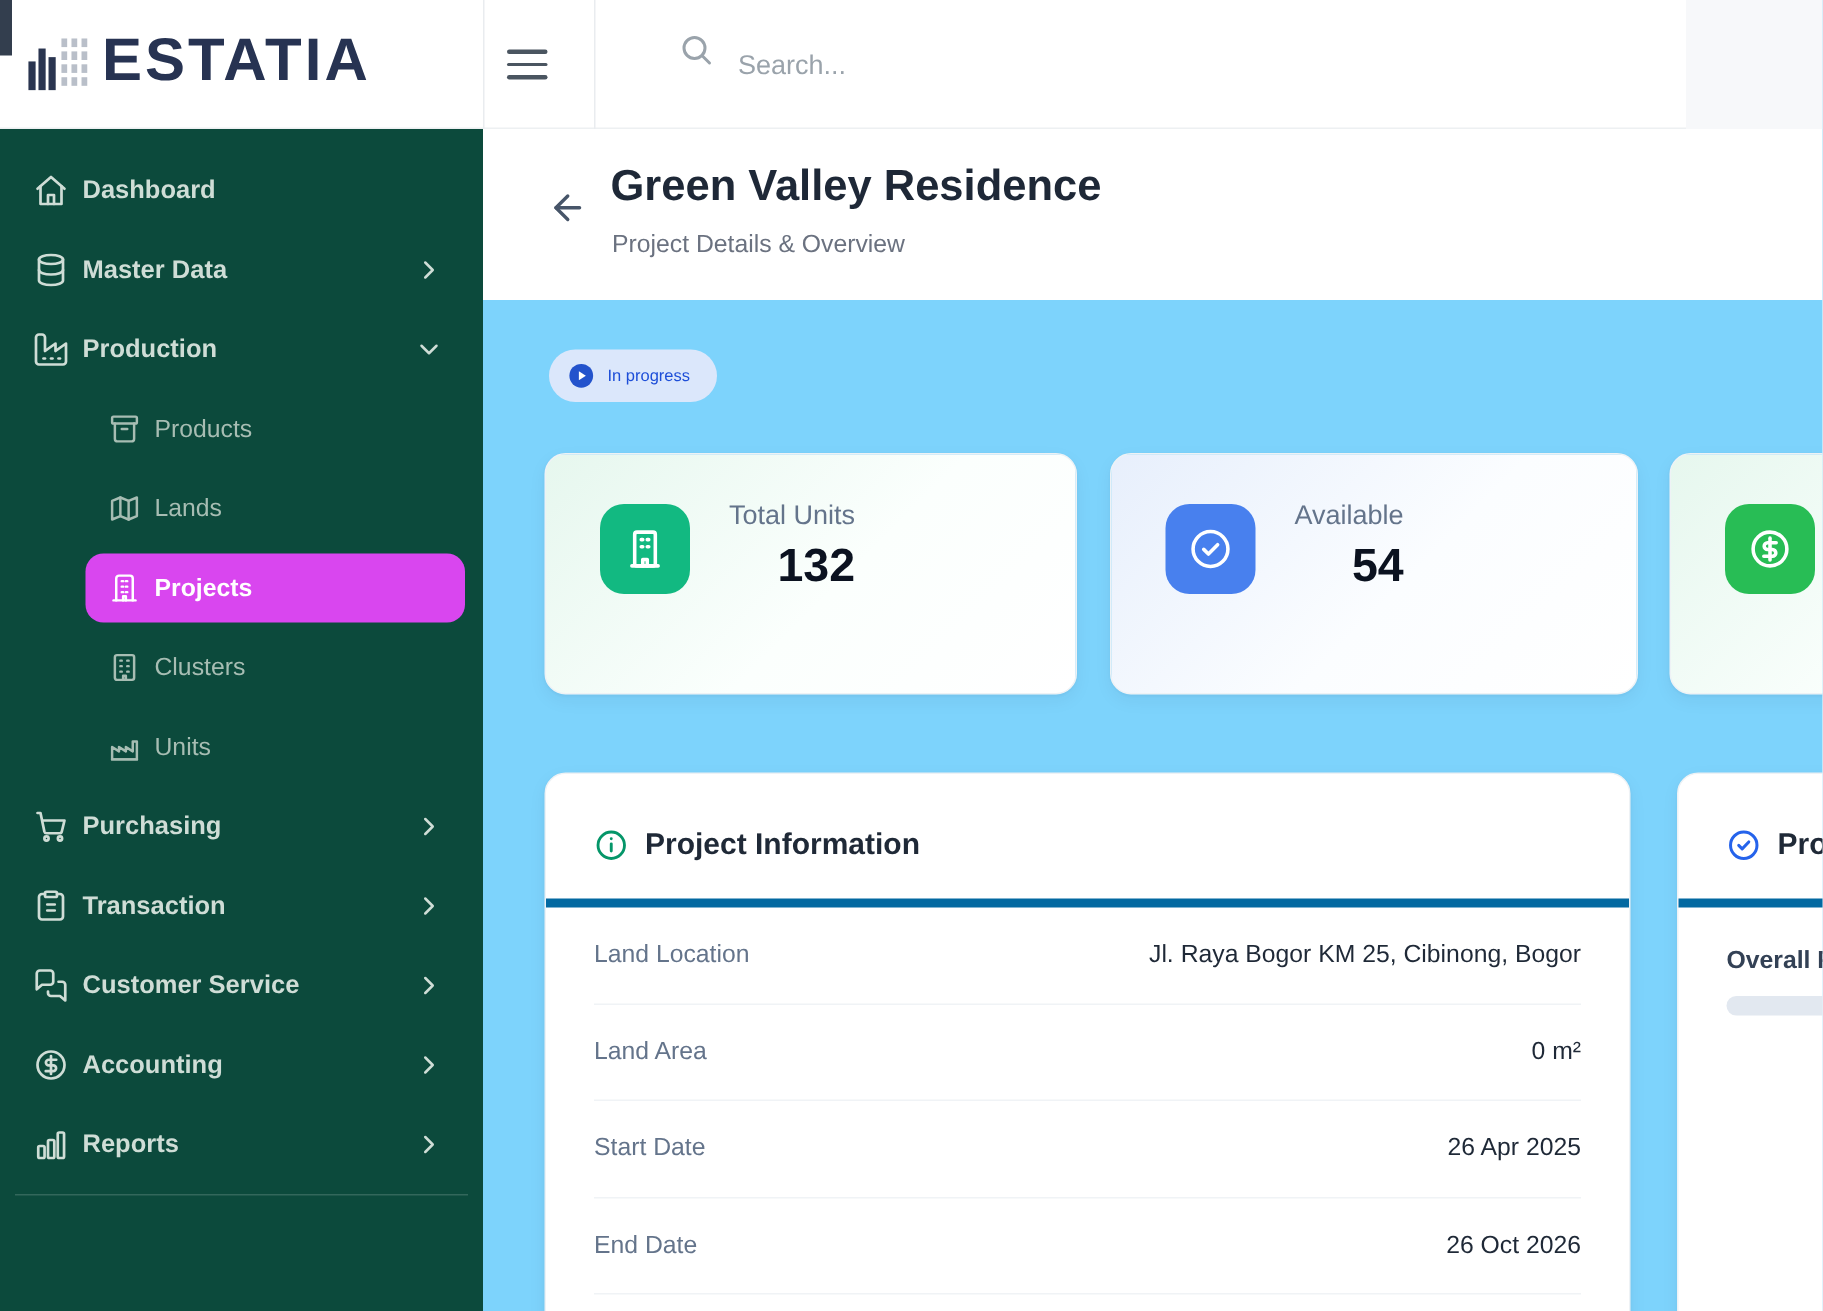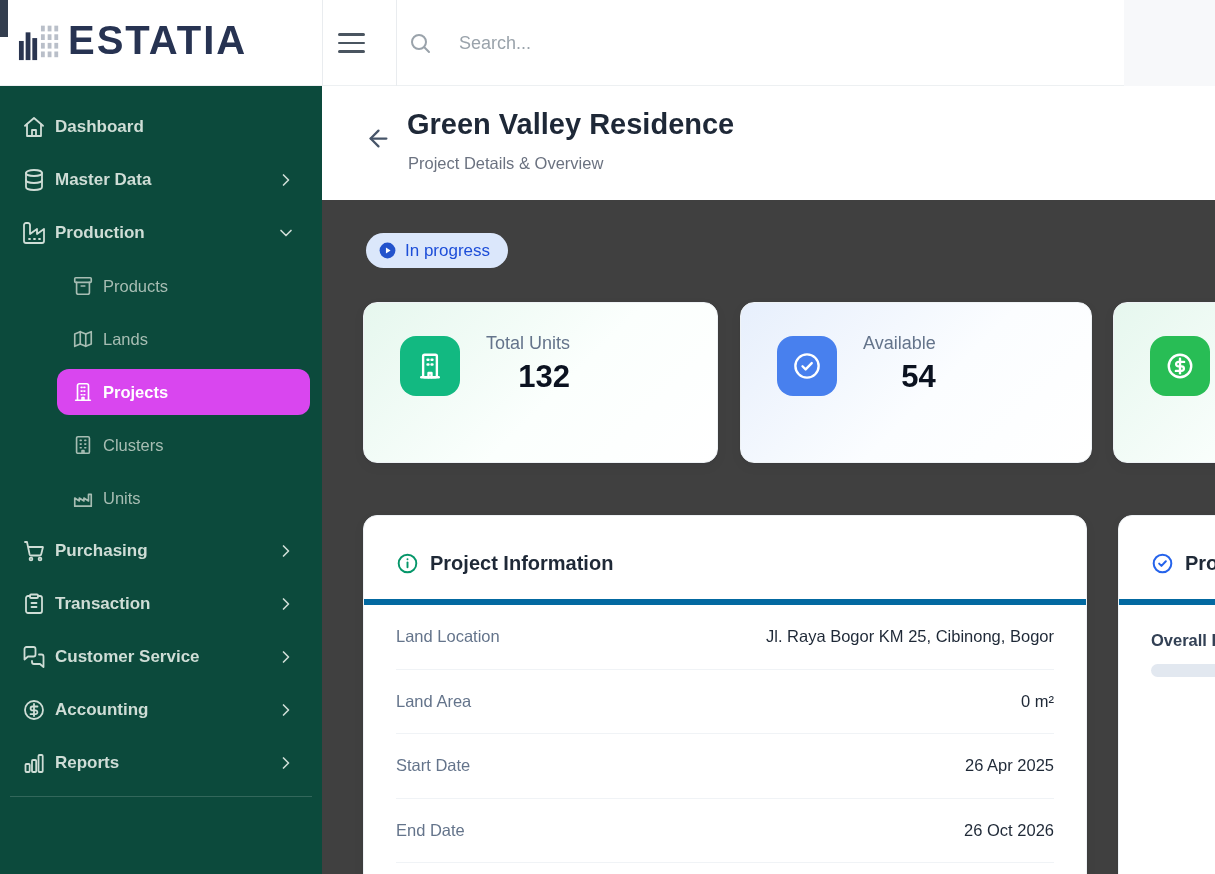--- a/index.html
+++ b/index.html
@@ -10,21 +10,21 @@
   
   .topbar { position:absolute; left:0; top:0; width:1124px; height:86px; background:#ffffff;
             border-bottom:1px solid #edf0f2; z-index:5; }
   .edge-frag { position:absolute; left:0; top:0; width:8px; height:37px; background:#333e4e; }
   .logo-wrap { position:absolute; left:18px; top:17px; display:flex; align-items:center; gap:6px; }
   .logo-text { font-size:40px; font-weight:700; letter-spacing:2px; color:#273352; line-height:1; }
   .vline { position:absolute; top:0; width:1px; height:86px; background:#e9ecef; }
   .hamburger { position:absolute; left:338px; top:21px; width:44px; height:44px; display:flex;
                flex-direction:column; justify-content:center; gap:6px; cursor:pointer; background:none; border:none; }
   .hamburger span { display:block; width:27px; height:2.6px; background:#4a5560; border-radius:2px; }
-  .search-box { position:absolute; left:408px; top:21px; display:flex; align-items:center; gap:27px; width:700px; }
+  .search-box { position:absolute; left:452px; top:21px; display:flex; gap:16px; width:700px; }
   .search-box svg { color:#9aa3ab; }
   .search-input { border:none; outline:none; font-size:18px; color:#374151; width:600px; height:44px;
                   font-family:inherit; background:transparent; }
   .search-input::placeholder { color:#9aa3ab; }
 
   
   .sidebar { position:absolute; left:0; top:86px; width:322px; height:788px; background:#0c4a3c;
              padding-top:18px; z-index:4; }
   .nav-item { height:46px; margin:0 16px 7px 16px; padding:0 10px 0 6px; display:flex; align-items:center;
               color:#cfddd6; font-size:17px; font-weight:600; cursor:pointer; border-radius:12px; }
@@ -32,30 +32,30 @@
   .nav-item .ni-label { margin-left:9px; flex:1; }
   .nav-item .ni-chev { width:20px; height:20px; color:#cfddd6; }
   .nav-sub { height:46px; margin:0 12px 7px 57px; padding:0 10px 0 15px; display:flex; align-items:center;
              color:#a7bdb3; font-size:16.5px; font-weight:500; cursor:pointer; border-radius:12px; }
   .nav-sub .ni-icon { width:22px; height:22px; flex:0 0 22px; display:flex; align-items:center; }
   .nav-sub .ni-label { margin-left:9px; }
   .nav-sub.active { background:#d946ef; color:#ffffff; font-weight:600; }
   .side-divider { height:1px; background:rgba(255,255,255,0.16); margin:10px 10px 0 10px; }
 
   
-  .main { position:absolute; left:322px; top:86px; width:893px; height:788px; background:#404040; }
+  .main { position:absolute; left:322px; top:86px; width:893px; height:788px; background:#7dd3fc; }
   .page-header { position:absolute; left:0; top:0; width:893px; height:114px; background:#ffffff; }
   .back-btn { position:absolute; left:36px; top:32px; width:40px; height:40px; border:none; background:none;
               color:#475569; cursor:pointer; display:flex; align-items:center; justify-content:center; }
   .page-title { position:absolute; left:85px; top:22px; font-size:29px; font-weight:700; color:#1e2837; }
   .page-subtitle { position:absolute; left:86px; top:68px; font-size:16.5px; color:#6b7280; }
 
   .badge { position:absolute; left:44px; top:147px; height:35px; display:inline-flex; align-items:center;
            gap:8px; padding:0 18px 0 12px; border-radius:18px; background:#dbe7fb; color:#1d4ed8;
-           font-size:17px; font-weight:500; }
+           font-size:11px; font-weight:500; }
 
   
   .stat-card { position:absolute; top:216px; height:161px; border-radius:14px; border:1px solid #eef2f5;
                box-shadow:0 1px 2px rgba(16,24,40,.04), 0 4px 12px rgba(16,24,40,.05);text-align:right; }
   .stat-green { background:linear-gradient(135deg,#e6f7ee 0%,#fbfffd 55%,#ffffff 100%); }
   .stat-blue  { background:linear-gradient(135deg,#e7effc 0%,#fbfdff 55%,#ffffff 100%); }
   .stat-icon { position:absolute; left:36px; top:33px; width:60px; height:60px; border-radius:16px;
                display:flex; align-items:center; justify-content:center; color:#ffffff; }
   .stat-texts { position:absolute; left:122px; top:30px; }
   .stat-label { font-size:18px; color:#64748b; font-weight:500; }

